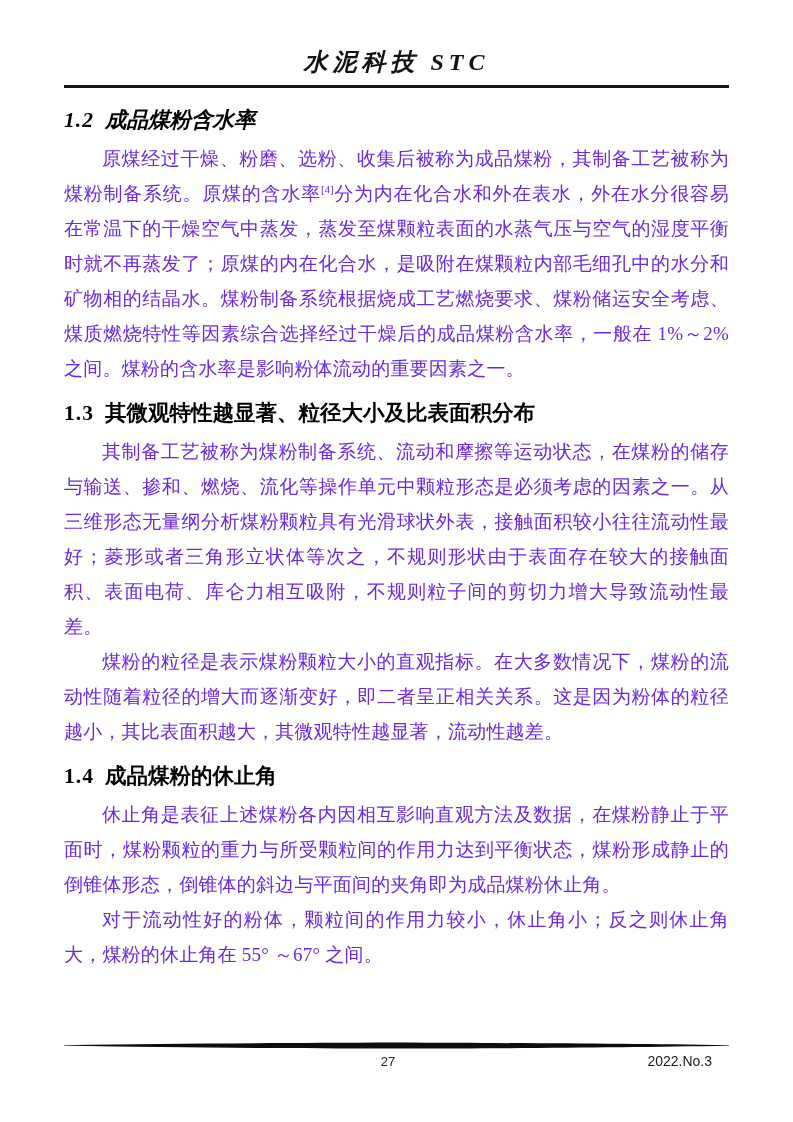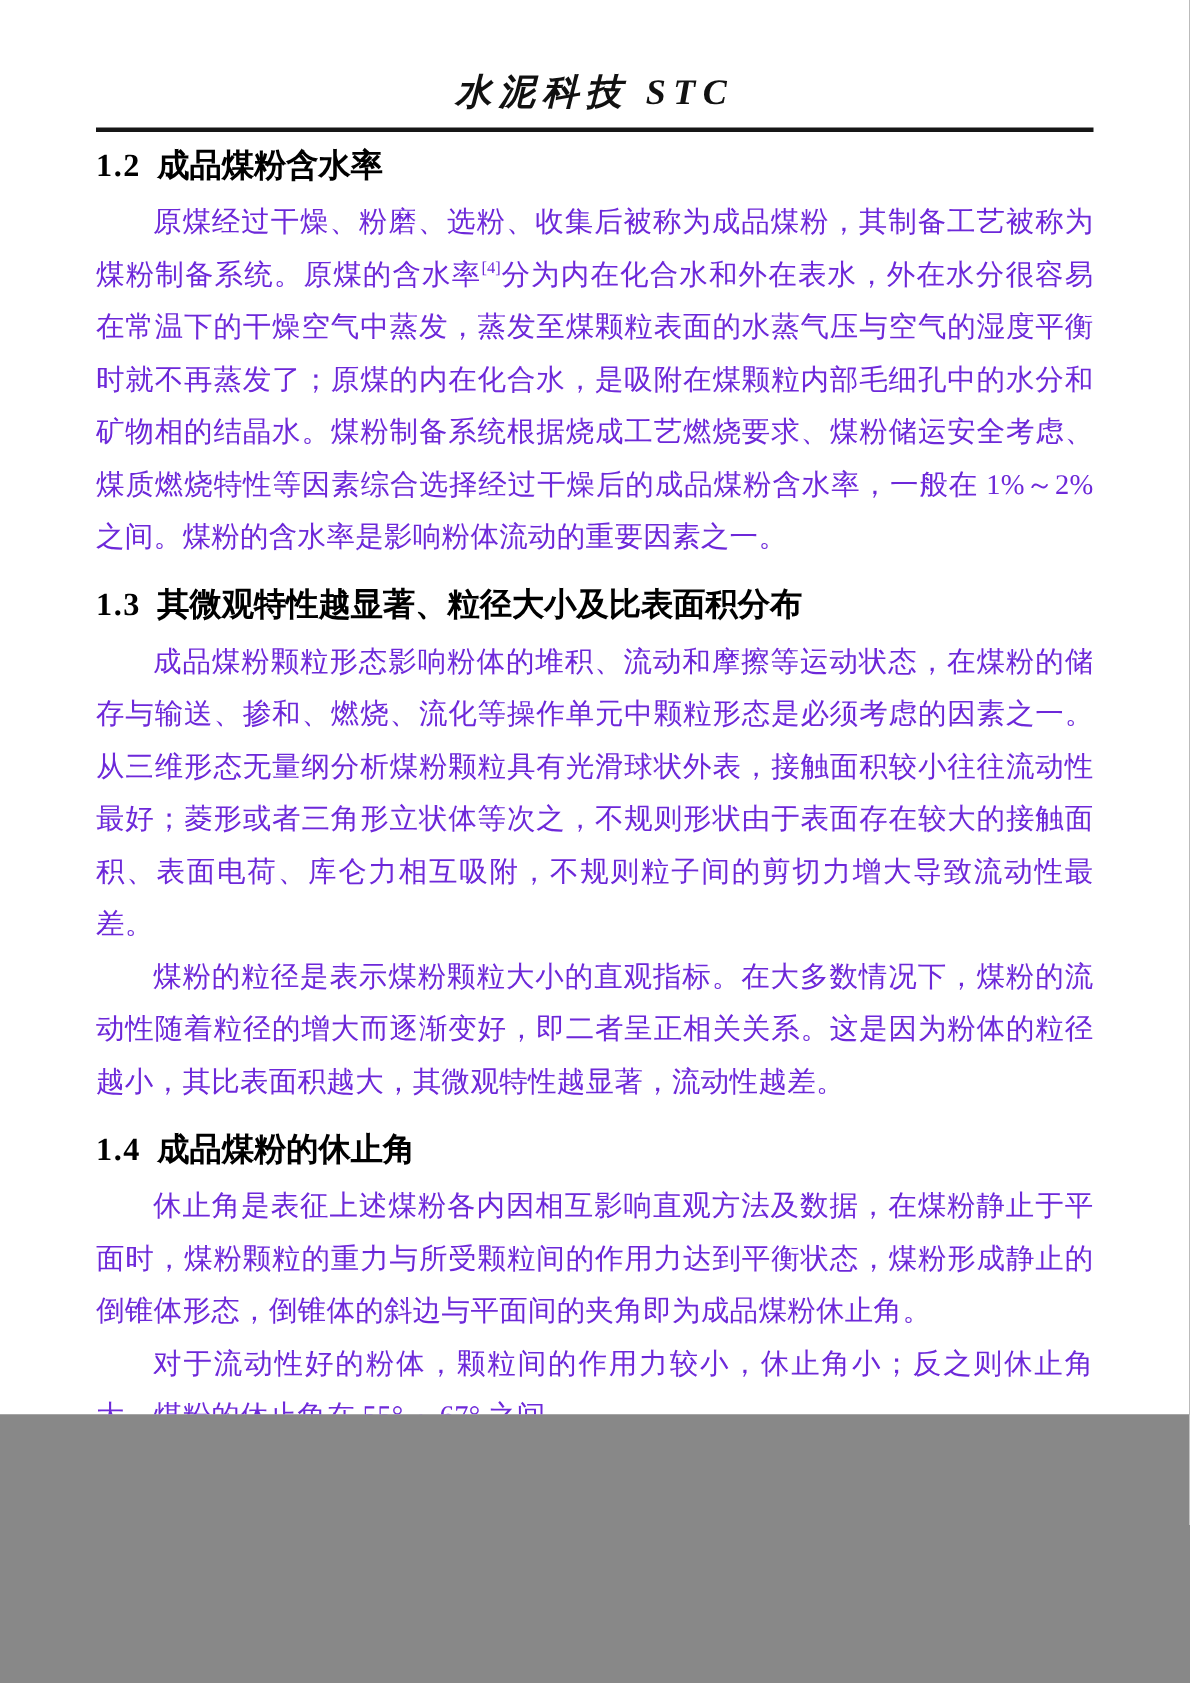--- a/index.html
+++ b/index.html
@@ -1,18 +1,18 @@
 <!DOCTYPE html>
 <html><head>
 <meta charset="utf-8">
 <style>
   html,body{margin:0;padding:0;background:#888;}
   .page{
     position:relative;
-    width:793px;height:943px;
+    width:793px;height:1122px;
     margin:0 auto;
     background:#ffffff;
     box-sizing:border-box;
     padding:0 64px;
     font-family:"Liberation Serif","DejaVu Serif",serif;
     color:#1a1a1a;
     overflow:hidden;
   }
   
   .journal-header{padding-top:46px;}
@@ -32,21 +32,21 @@
   }
   
   h2.section-heading{
     margin:10px 0 4px 0;
     font-size:21.5px;
     line-height:34px;
     font-weight:bold;
     color:#000;
     font-family:"Liberation Sans","DejaVu Sans","Liberation Serif",sans-serif;
   }
-  h2.section-heading:first-of-type{margin-top:5px;}
+  h2.section-heading:first-of-type{margin-top:15px;font-style:italic;}
   h2 .section-number{
     margin-right:11px;
     font-family:"Liberation Serif","DejaVu Serif",serif;
     letter-spacing:1px;
   }
   
   p.body-paragraph{
     margin:0;
     font-size:19px;
     line-height:35px;
@@ -95,21 +95,21 @@
   </div>
 
   <h2 class="section-heading">
     <span class="section-number">1.2</span><span>成品煤粉含水率</span>
   </h2>
   <p class="body-paragraph"><span>原煤经过干燥、粉磨、选粉、收集后被称为成品煤粉，其制备工艺被称为煤粉制备系统。原煤的含水率</span><sup class="citation">[4]</sup><span>分为内在化合水和外在表水，外在水分很容易在常温下的干燥空气中蒸发，蒸发至煤颗粒表面的水蒸气压与空气的湿度平衡时就不再蒸发了；原煤的内在化合水，是吸附在煤颗粒内部毛细孔中的水分和矿物相的结晶水。煤粉制备系统根据烧成工艺燃烧要求、煤粉储运安全考虑、煤质燃烧特性等因素综合选择经过干燥后的成品煤粉含水率，一般在 1%～2%之间。煤粉的含水率是影响粉体流动的重要因素之一。</span></p>
 
   <h2 class="section-heading">
     <span class="section-number">1.3</span><span>其微观特性越显著、粒径大小及比表面积分布</span>
   </h2>
-  <p class="body-paragraph">成品煤粉颗粒形态影响粉体的堆积、流动和摩擦等运动状态，在煤粉的储存与输送、掺和、燃烧、流化等操作单元中颗粒形态是必须考虑的因素之一。从三维形态无量纲分析煤粉颗粒具有光滑球状外表，接触面积较小往往流动性最好；菱形或者三角形立状体等次之，不规则形状由于表面存在较大的接触面积、表面电荷、库仑力相互吸附，不规则粒子间的剪切力增大导致流动性最差。</p>
+  <p class="body-paragraph">其制备工艺被称为煤粉制备系统、流动和摩擦等运动状态，在煤粉的储存与输送、掺和、燃烧、流化等操作单元中颗粒形态是必须考虑的因素之一。从三维形态无量纲分析煤粉颗粒具有光滑球状外表，接触面积较小往往流动性最好；菱形或者三角形立状体等次之，不规则形状由于表面存在较大的接触面积、表面电荷、库仑力相互吸附，不规则粒子间的剪切力增大导致流动性最差。</p>
   <p class="body-paragraph">煤粉的粒径是表示煤粉颗粒大小的直观指标。在大多数情况下，煤粉的流动性随着粒径的增大而逐渐变好，即二者呈正相关关系。这是因为粉体的粒径越小，其比表面积越大，其微观特性越显著，流动性越差。</p>
 
   <h2 class="section-heading">
     <span class="section-number">1.4</span><span>成品煤粉的休止角</span>
   </h2>
   <p class="body-paragraph">休止角是表征上述煤粉各内因相互影响直观方法及数据，在煤粉静止于平面时，煤粉颗粒的重力与所受颗粒间的作用力达到平衡状态，煤粉形成静止的倒锥体形态，倒锥体的斜边与平面间的夹角即为成品煤粉休止角。</p>
   <p class="body-paragraph">对于流动性好的粉体，颗粒间的作用力较小，休止角小；反之则休止角大，煤粉的休止角在 55° ～67° 之间。</p>
 
   <div class="footer-rule">
     <svg viewBox="0 0 665 7" preserveAspectRatio="none">

